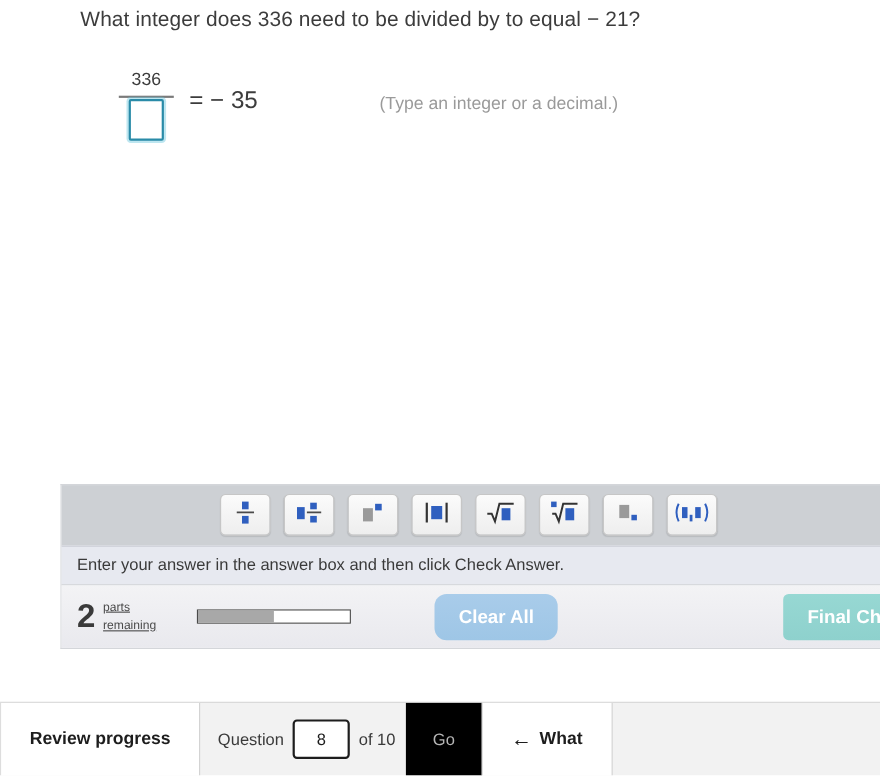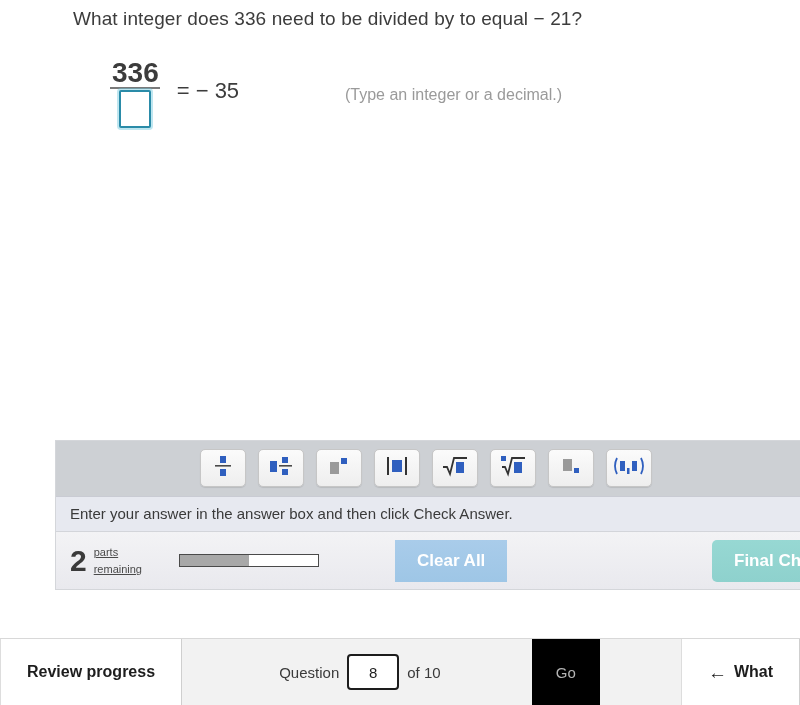--- a/index.html
+++ b/index.html
@@ -28,25 +28,24 @@
     left: 108px; top: 60px;
     display: flex;
     align-items: center;
   }
   .fraction {
     display: inline-flex;
     flex-direction: column;
     align-items: center;
   }
   .frac-num {
-    font-size: 28px;
+    font-size: 16px;
     color: #3c3c3c;
     line-height: 26px;
     padding: 0 4px;
-    font-weight: bold;
   }
   .frac-bar {
     width: 50px;
     height: 2px;
     background: #7a7a7a;
     margin: 1px 0 0 0;
   }
   .frac-den {
     margin-top: 1px;
     width: 32px; height: 38px;
@@ -137,21 +136,21 @@
     height: 100%;
     background: #a8a8a8;
   }
   .clear-btn {
     margin-left: 76px;
     background: linear-gradient(#a9ccea, #9ec6e6);
     color: #ffffff;
     font-size: 17px;
     font-weight: bold;
     border: none;
-    border-radius: 0;
+    border-radius: 11px;
     padding: 11px 22px;
     cursor: pointer;
   }
   .finalcheck-btn {
     position: absolute;
     left: 656px;
     background: linear-gradient(#97d8d3, #8ed1cd);
     color: #ffffff;
     font-size: 17px;
     font-weight: bold;
@@ -164,21 +163,21 @@
 
   
   .bottom-nav {
     position: absolute;
     left: 0; top: 638px;
     width: 800px; height: 67px;
     background: #f2f2f2;
     border-top: 1px solid #d8d8d8;
     display: flex;
     align-items: stretch;
-    justify-content: space-between;
+    justify-content: flex-start;
   }
   .navbtn {
     background: #ffffff;
     border: none;
     border-left: 1px solid #dddddd;
     border-right: 1px solid #cfcfcf;
     font-size: 16px;
     font-weight: bold;
     color: #1d1d1d;
     padding: 0 26px;

